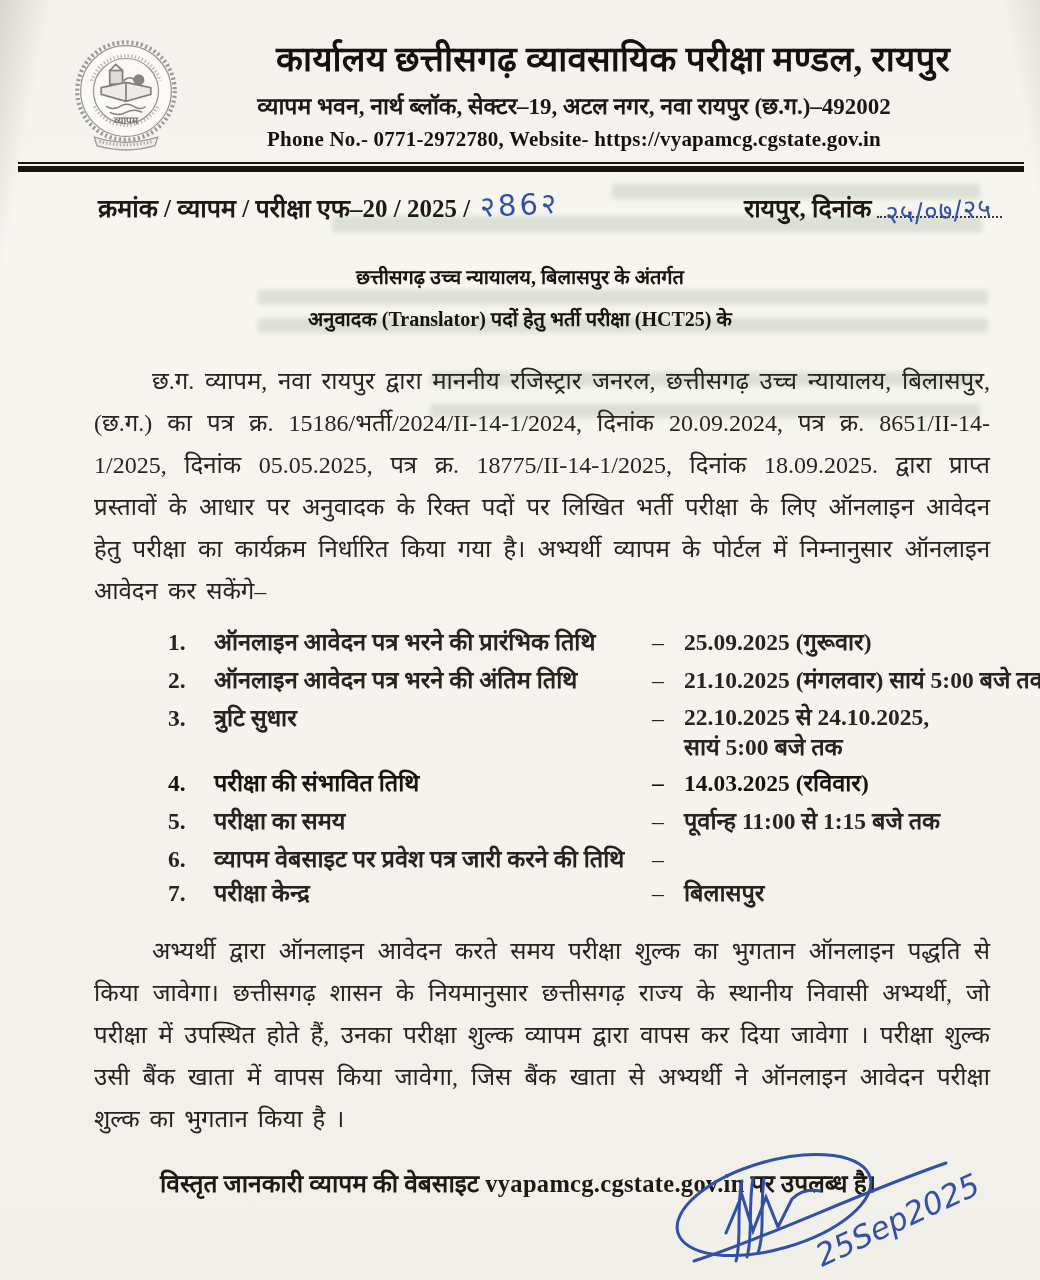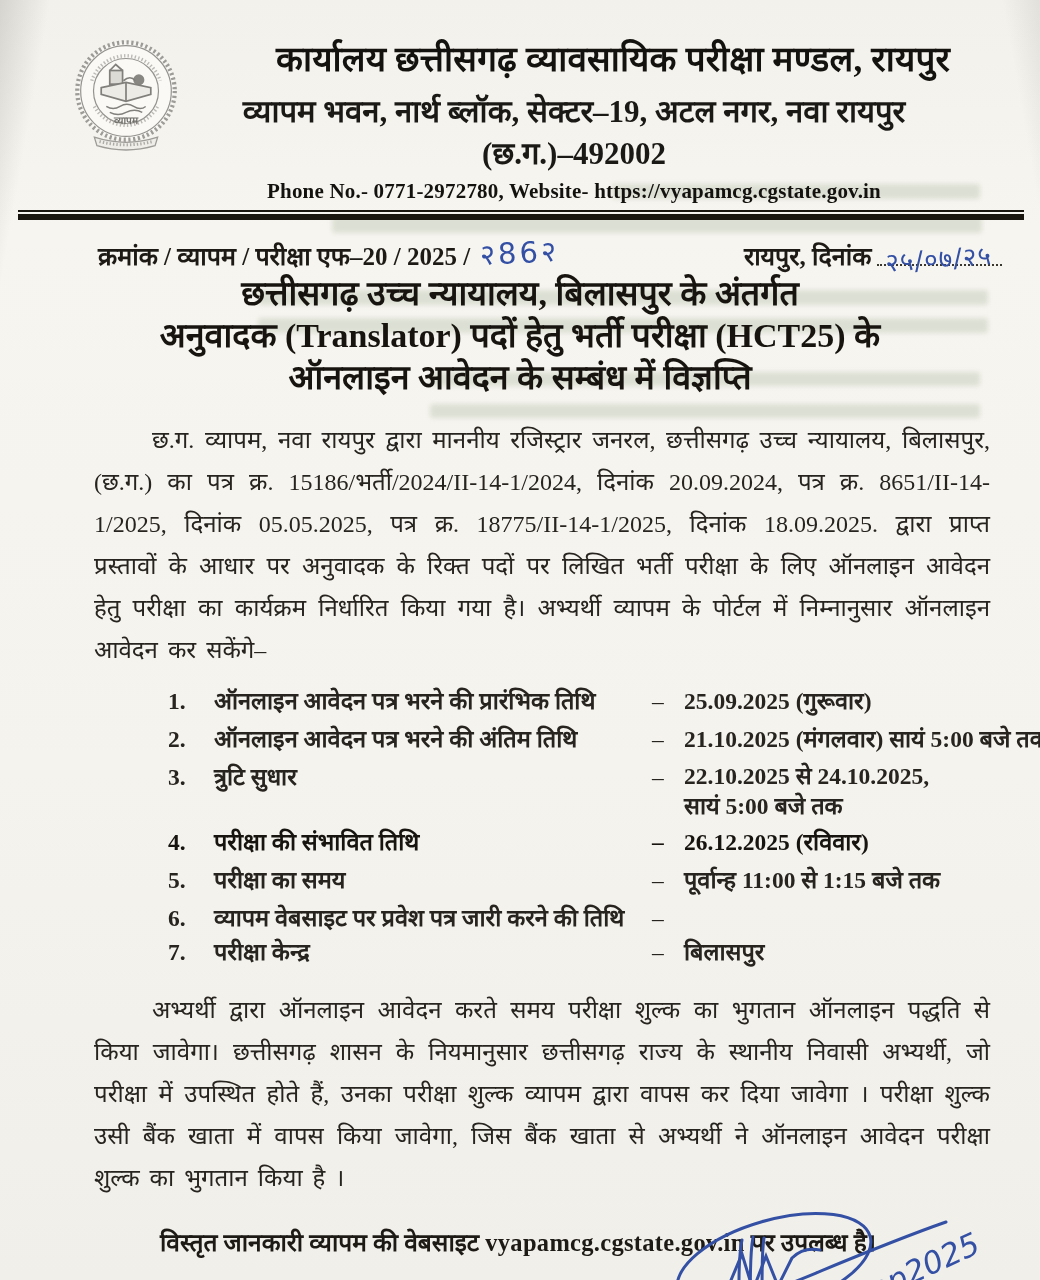--- a/index.html
+++ b/index.html
@@ -23,38 +23,38 @@
   .ghost{
     position:absolute;z-index:1;border-radius:3px;
     background:rgba(128,152,112,0.22);
     filter:blur(2.5px);
   }
   
   .letterhead{display:flex;align-items:flex-start;padding:34px 30px 0 70px;}
   .logo{flex:0 0 auto;margin-top:4px;opacity:.85;}
   .head-text{flex:1;text-align:center;padding:0 60px 0 16px;}
   .org-name{font-size:35px;font-weight:700;color:#14120f;letter-spacing:.2px;text-align:right;}
-  .org-address{font-size:31px;font-weight:700;color:#1b1916;margin-top:8px;}
+  .org-address{font-size:23px;font-weight:700;color:#1b1916;margin-top:8px;}
   .org-contact{font-size:21px;font-weight:700;color:#14120f;margin-top:6px;letter-spacing:.2px;text-align:center;}
   
   .rule-thin{margin:6px 16px 0 18px;border-top:2.5px solid #18160f;}
   .rule-thick{margin:2px 16px 0 18px;height:6px;background:#18160f;}
   
   .refline{display:flex;justify-content:space-between;align-items:baseline;
     padding:14px 44px 0 98px;font-size:25px;font-weight:700;color:#1d1a16;}
   .hand{color:#3350a5;font-family:"DejaVu Sans",cursive;}
   .ref-number-hand{display:inline-block;font-size:29px;font-weight:500;
     letter-spacing:3px;transform:rotate(-3deg) translateY(-2px);margin-left:10px;}
   .date-dotted{display:inline-block;position:relative;margin-left:10px;padding:0 4px;}
   .date-dotted::after{content:"";position:absolute;left:-4px;right:-6px;bottom:7px;
     border-bottom:2.5px dotted #3a372f;}
   .date-hand{display:inline-block;font-size:26px;font-weight:500;letter-spacing:1px;
     transform:rotate(-4deg) translateY(3px);position:relative;z-index:1;}
   
-  .subject{text-align:center;margin-top:0;font-size:34px;font-weight:700;
+  .subject{text-align:center;margin-top:31px;font-size:20px;font-weight:700;
     line-height:42px;color:#17140f;}
   
   .para{margin:20px 50px 0 94px;font-size:24px;line-height:42px;
     text-align:justify;text-indent:58px;word-spacing:4px;color:#272420;font-weight:500;}
   .para.p2{}
   
   .schedule{margin:14px 36px 0 168px;font-size:23.5px;color:#272420;font-weight:500;}
   .srow{display:grid;grid-template-columns:46px 438px 32px 1fr;
     line-height:33px;margin-bottom:5px;align-items:start;}
   .srow .no{font-weight:700;}
@@ -124,21 +124,20 @@
         <span>क्रमांक / व्यापम / परीक्षा एफ–20 / 2025 /</span><span class="hand ref-number-hand">२86२</span>
       </div>
       <div>
         <span>रायपुर, दिनांक</span><span class="date-dotted"><span class="hand date-hand">२५/०७/२५</span></span>
       </div>
     </div>
 
     <div class="subject">
       <div>छत्तीसगढ़ उच्च न्यायालय, बिलासपुर के अंतर्गत</div>
       <div>अनुवादक (Translator) पदों हेतु भर्ती परीक्षा (HCT25) के</div>
-      <div>ऑनलाइन आवेदन के सम्बंध में विज्ञप्ति</div>
     </div>
 
     <p class="para p1">छ.ग. व्यापम, नवा रायपुर द्वारा माननीय रजिस्ट्रार जनरल, छत्तीसगढ़ उच्च न्यायालय, बिलासपुर, (छ.ग.) का पत्र क्र. 15186/भर्ती/2024/II-14-1/2024, दिनांक 20.09.2024, पत्र क्र. 8651/II-14-1/2025, दिनांक 05.05.2025, पत्र क्र. 18775/II-14-1/2025, दिनांक 18.09.2025. द्वारा प्राप्त प्रस्तावों के आधार पर अनुवादक के रिक्त पदों पर लिखित भर्ती परीक्षा के लिए ऑनलाइन आवेदन हेतु परीक्षा का कार्यक्रम निर्धारित किया गया है। अभ्यर्थी व्यापम के पोर्टल में निम्नानुसार ऑनलाइन आवेदन कर सकेंगे–</p>
 
     <div class="schedule">
       <div class="srow">
         <span class="no">1.</span>
         <span class="label">ऑनलाइन आवेदन पत्र भरने की प्रारंभिक तिथि</span>
         <span class="dash">–</span>
         <span class="value">25.09.2025 (गुरूवार)</span>
@@ -153,21 +152,21 @@
         <span class="no">3.</span>
         <span class="label">त्रुटि सुधार</span>
         <span class="dash">–</span>
         <span class="value multiline">22.10.2025 से 24.10.2025,
 सायं 5:00 बजे तक</span>
       </div>
       <div class="srow">
         <span class="no">4.</span>
         <span class="label">परीक्षा की संभावित तिथि</span>
         <span class="dash">–</span>
-        <span class="value">26.12.2025 (रविवार)</span>
+        <span class="value">14.03.2025 (रविवार)</span>
       </div>
       <div class="srow">
         <span class="no">5.</span>
         <span class="label">परीक्षा  का समय</span>
         <span class="dash">–</span>
         <span class="value">पूर्वान्ह 11:00 से 1:15 बजे तक</span>
       </div>
       <div class="srow">
         <span class="no">6.</span>
         <span class="label">व्यापम वेबसाइट पर प्रवेश पत्र जारी करने की तिथि</span>

